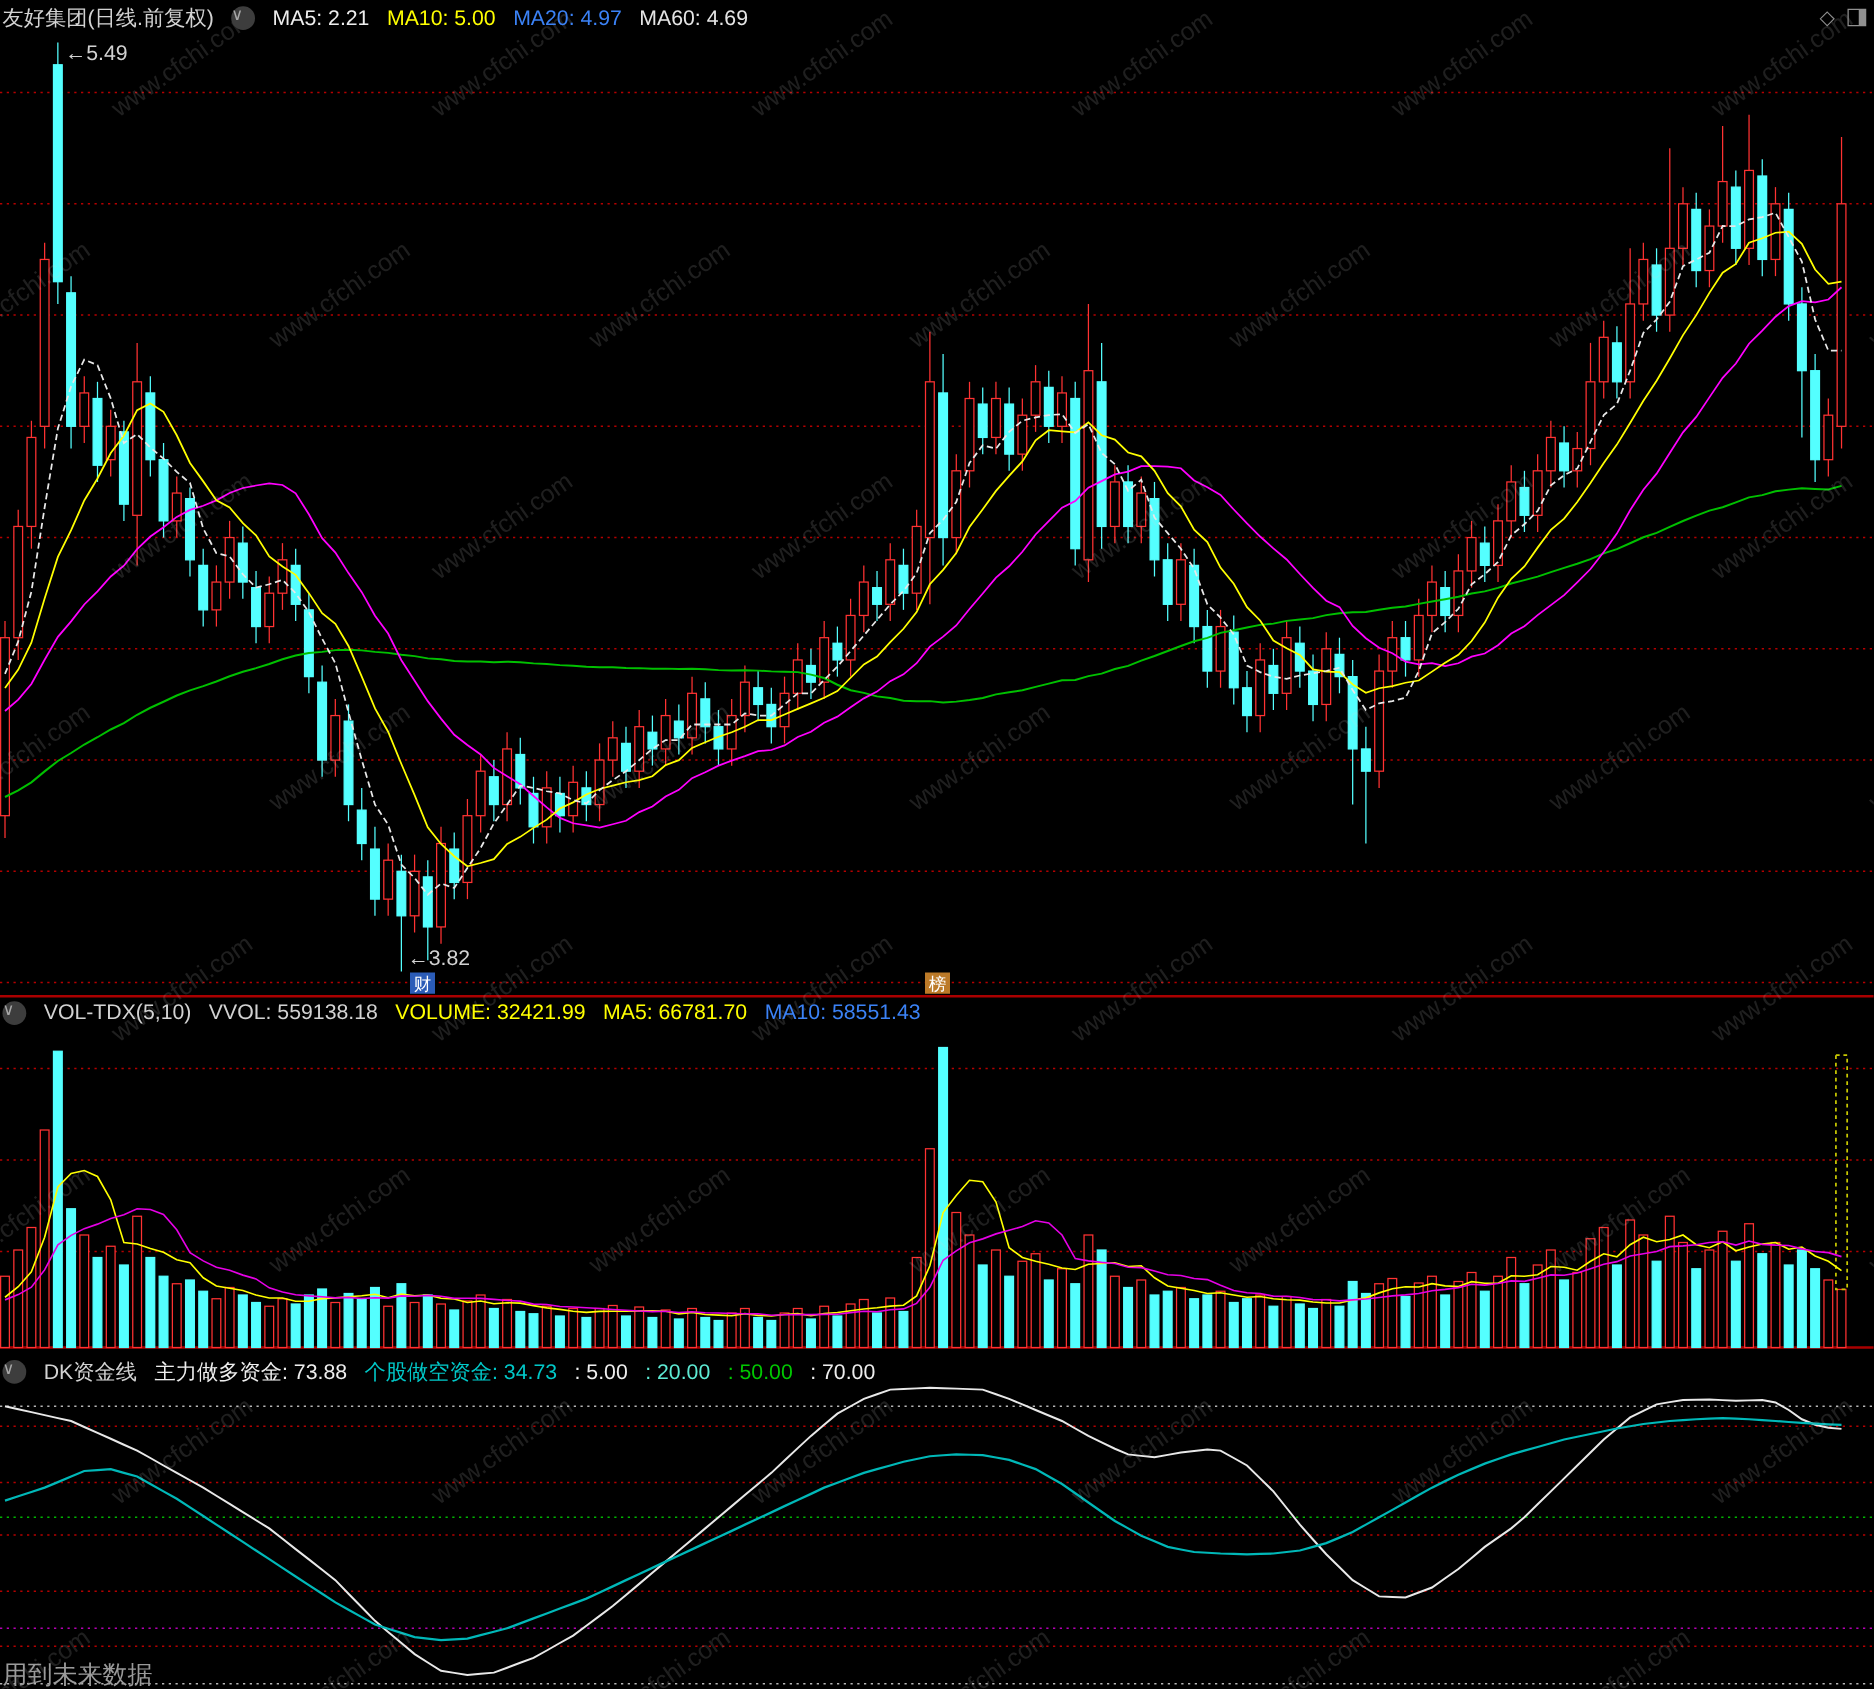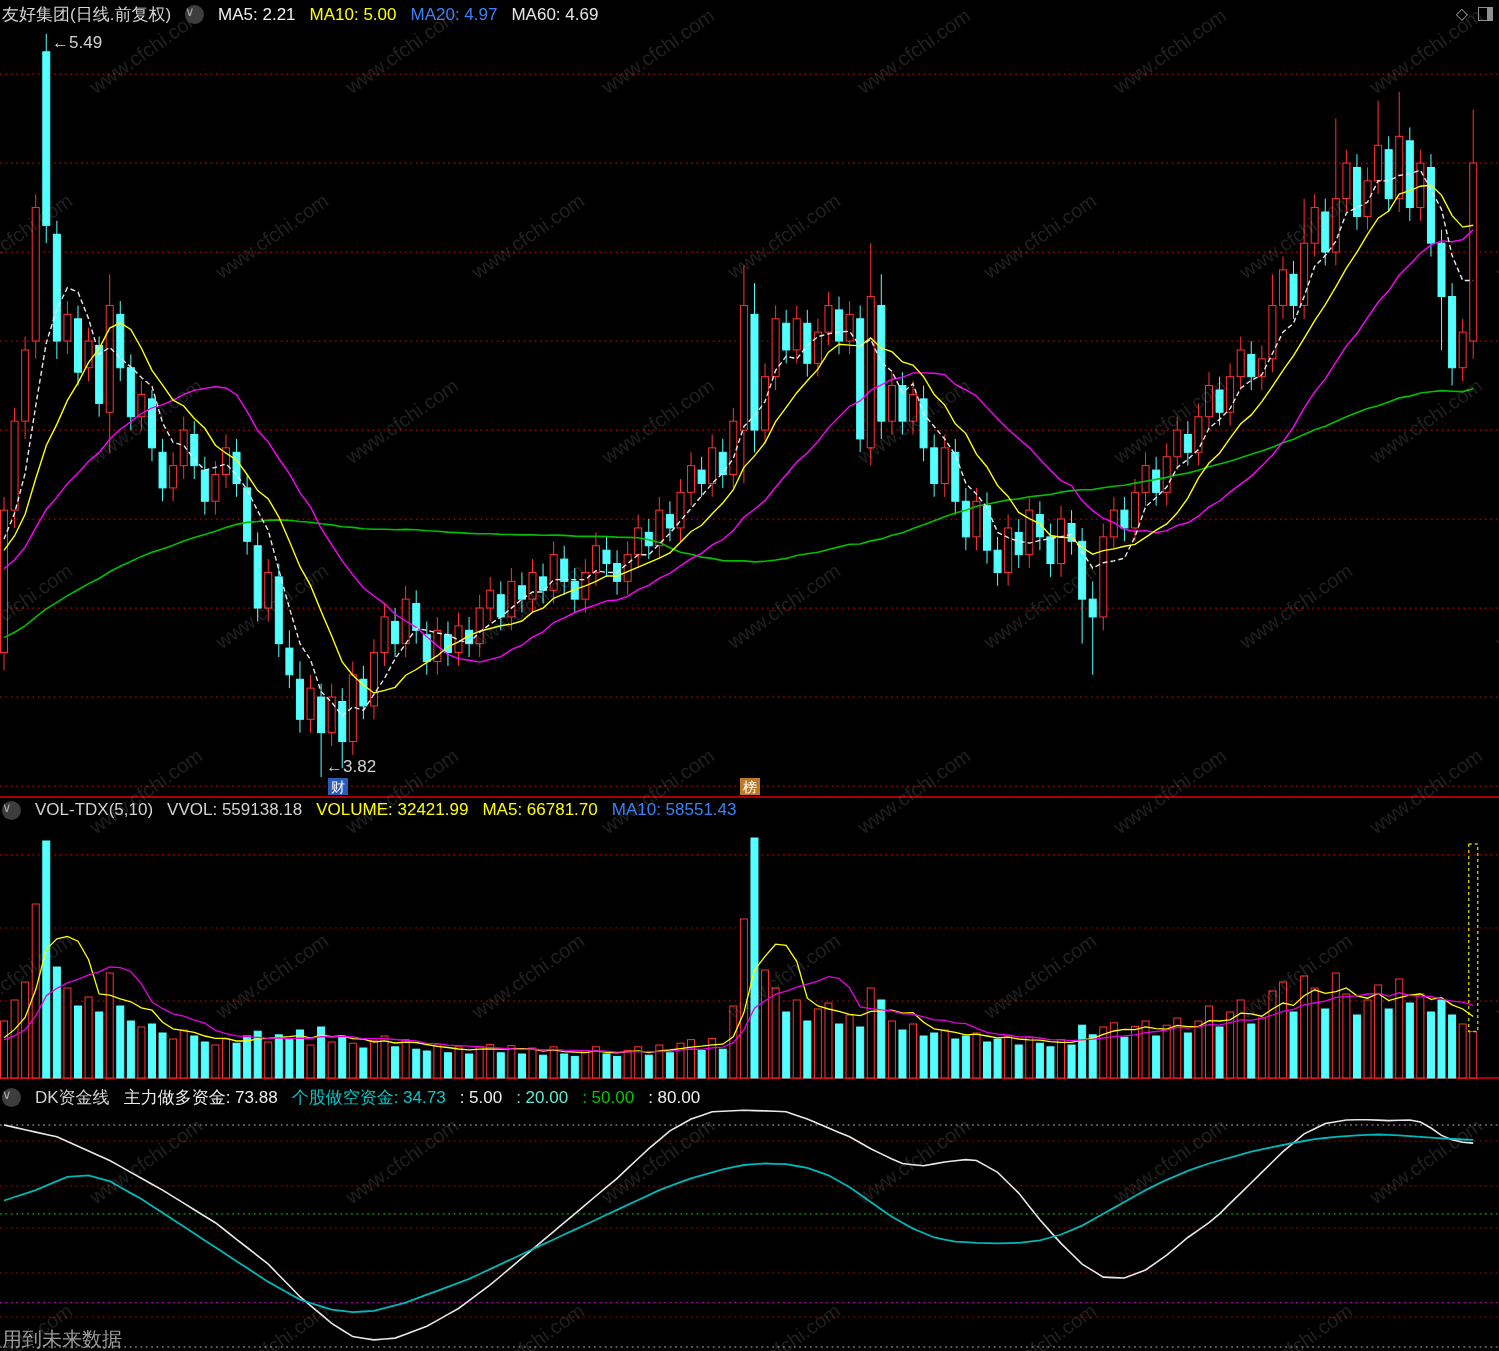--- a/index.html
+++ b/index.html
@@ -589,17 +589,17 @@
   </div>
 
   <div class="hdr" style="left:2px;top:1086px;">
     <span class="chev">∨</span>
     <span class="c-ltgray">DK资金线</span>
     <span class="c-white">主力做多资金: 73.88</span>
     <span class="c-cyan">个股做空资金: 34.73</span>
     <span class="c-white">: 5.00</span>
     <span class="c-dmagenta">: 20.00</span>
     <span class="c-dgreen">: 50.00</span>
-    <span class="c-white">: 80.00</span>
+    <span class="c-white">: 70.00</span>
   </div>
 
   <div id="notice">用到未来数据</div>
 </div>
 
 </body></html>

